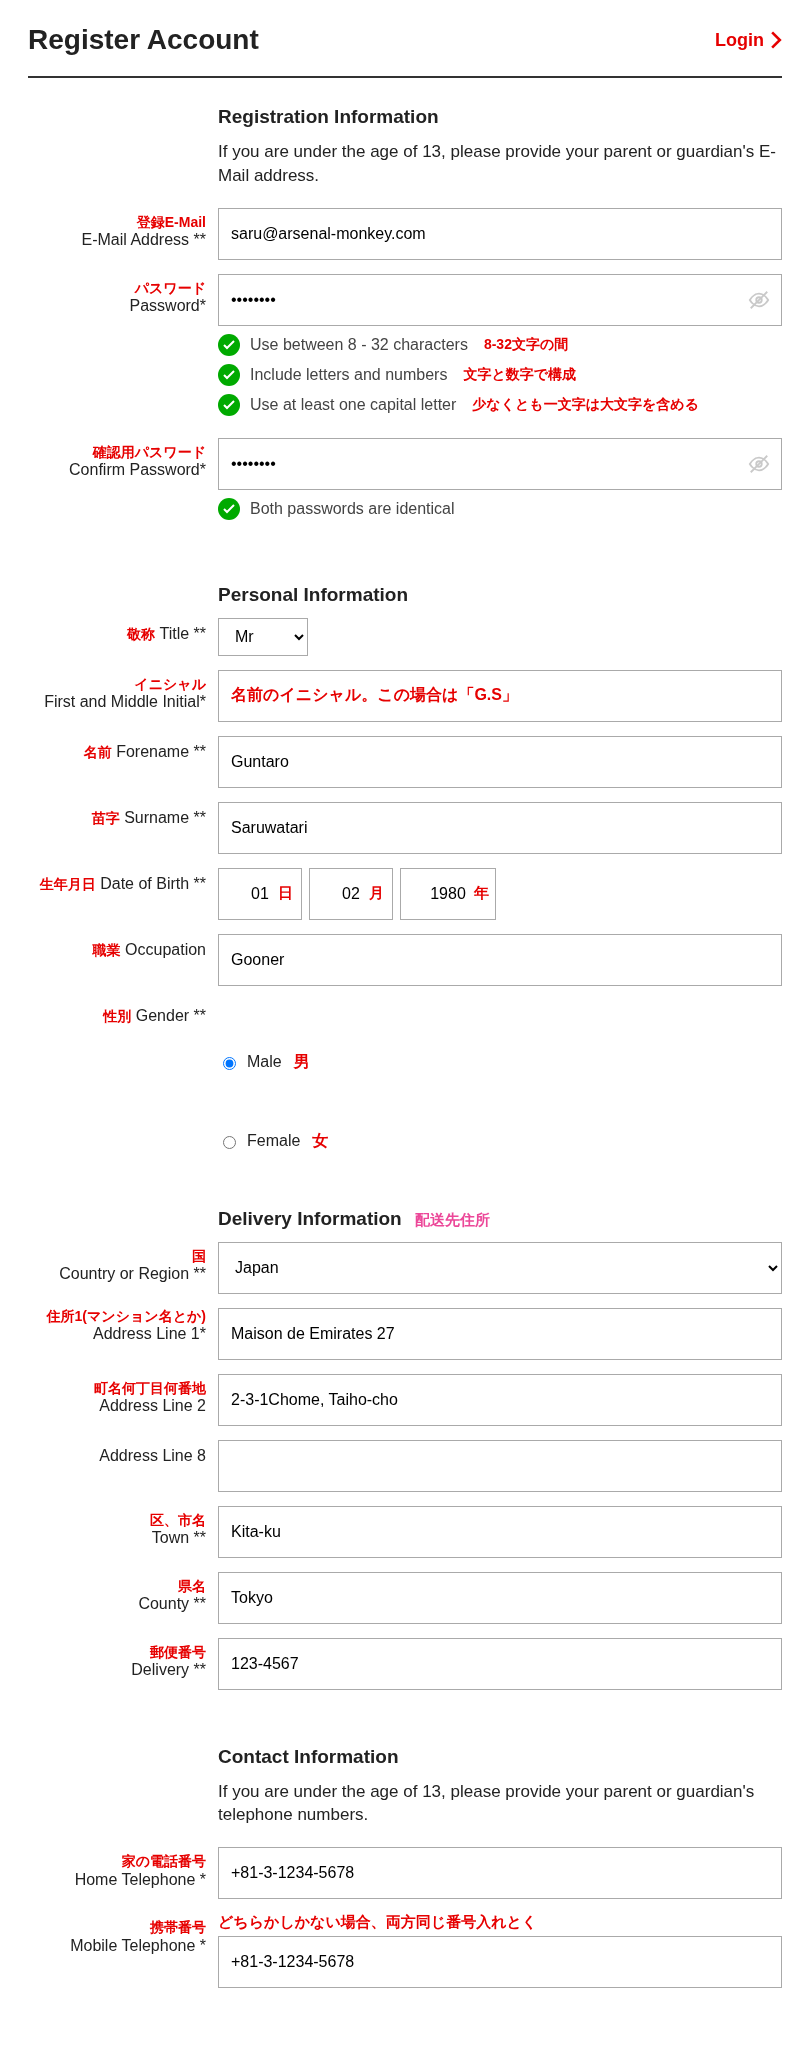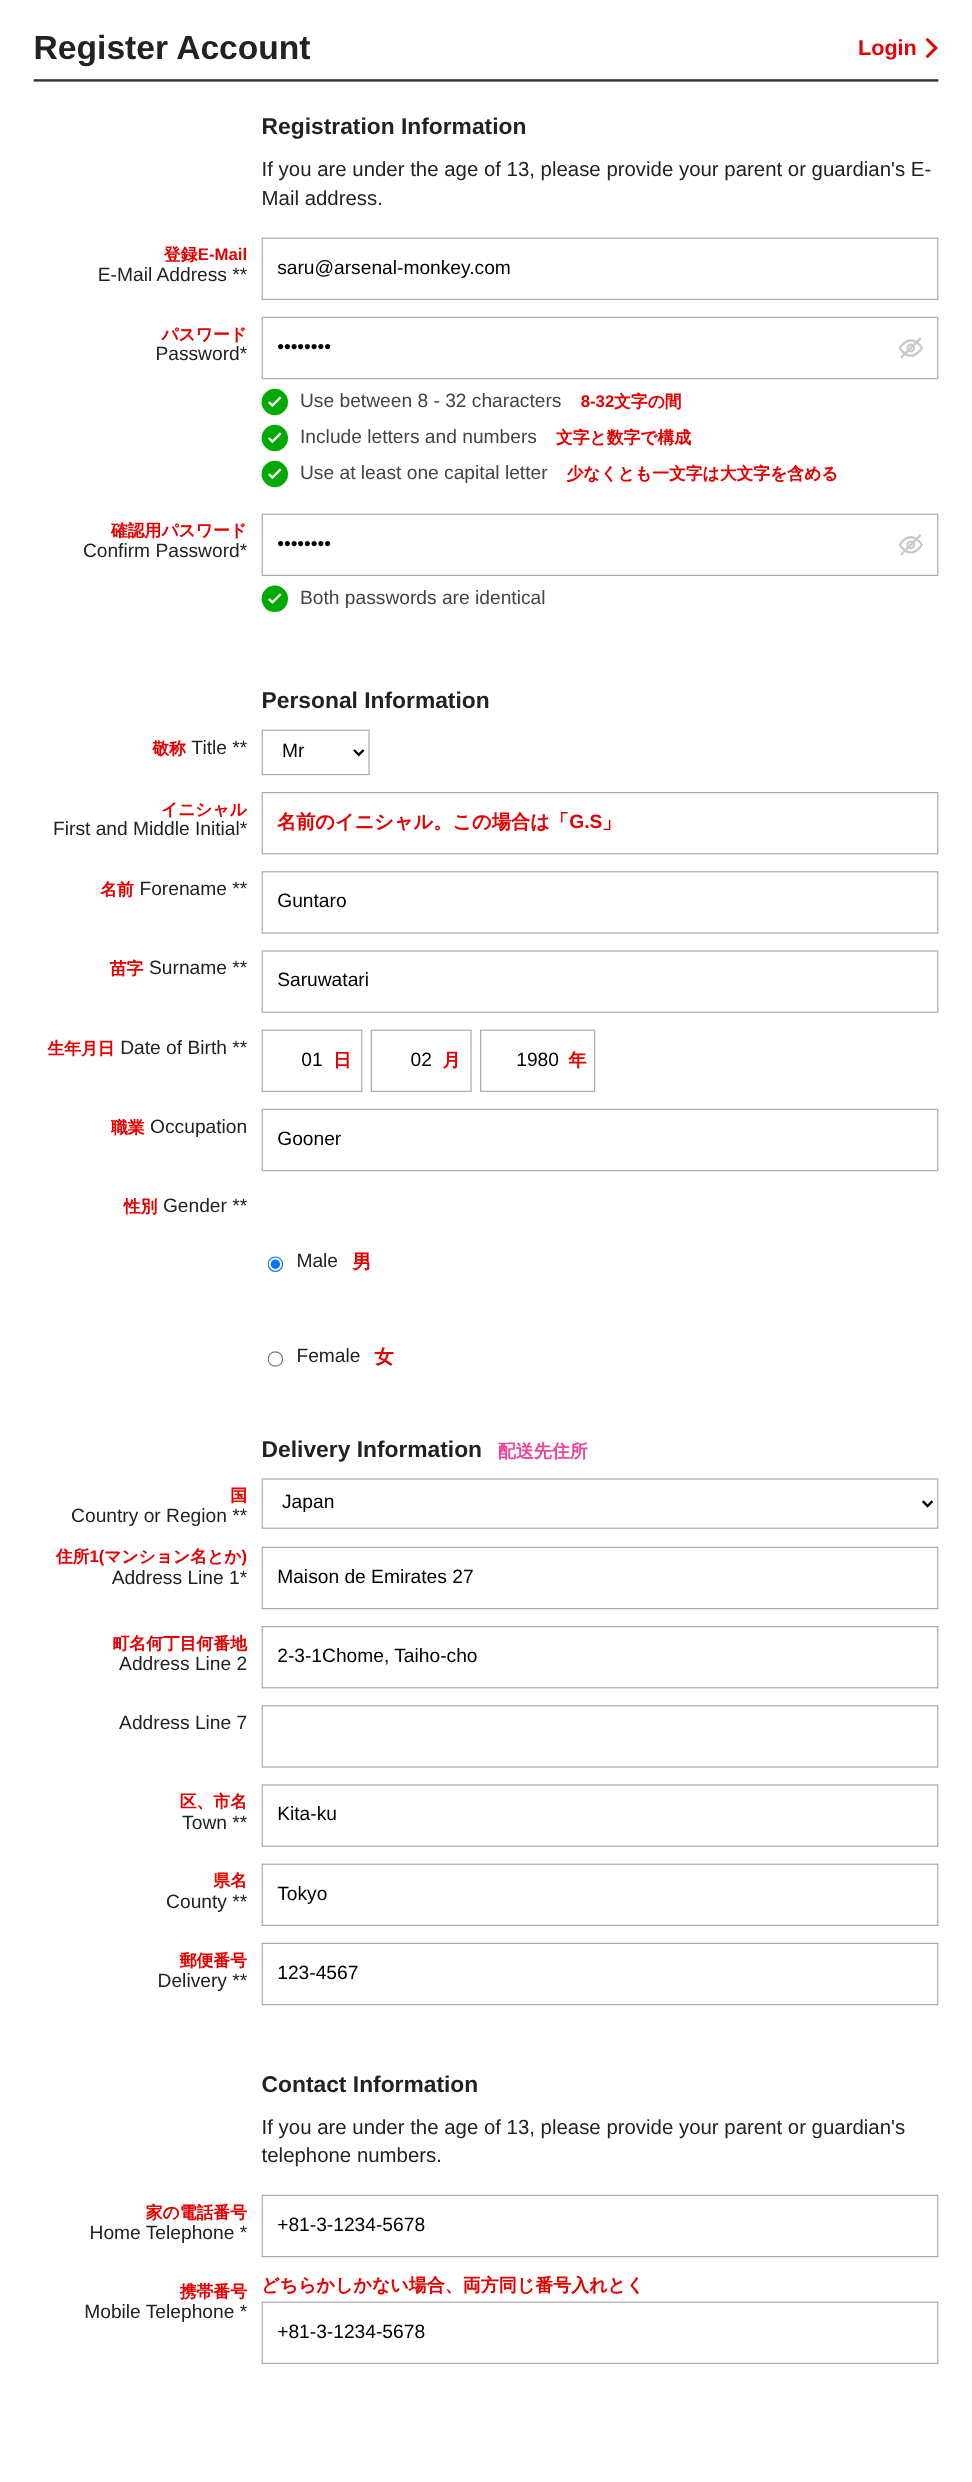--- a/index.html
+++ b/index.html
@@ -10,21 +10,21 @@
     background: #fff;
     color: #222;
     width: 810px;
   }
   .page { padding: 24px 28px; }
   .header {
     display: flex;
     justify-content: space-between;
     align-items: center;
     border-bottom: 2px solid #333;
-    padding-bottom: 10px;
+    padding-bottom: 20px;
     margin-bottom: 28px;
   }
   .header h1 {
     margin: 0;
     font-size: 28px;
     font-weight: 700;
     color: #222;
   }
   .login-link {
     color: #e60000;
@@ -330,21 +330,21 @@
       <span class="section-jp-inline">配送先住所</span>
     </div>
 
     <div class="row">
       <div class="label-col">
         <span class="jp-anno">国</span>
         <span class="en-label">Country or Region **</span>
       </div>
       <div class="input-col">
         <div class="sel-wrap">
-          <select class="sel" style="width:100%;height:42px"><option>Japan</option></select>
+          <select class="sel" style="width:100%;height:52px"><option>Japan</option></select>
         </div>
       </div>
     </div>
 
     <div class="row">
       <div class="label-col" style="padding-top:0">
         <span class="jp-anno">住所1(マンション名とか)</span>
         <span class="en-label">Address Line 1*</span>
       </div>
       <div class="input-col">
@@ -357,21 +357,21 @@
         <span class="jp-anno">町名何丁目何番地</span>
         <span class="en-label">Address Line 2</span>
       </div>
       <div class="input-col">
         <input class="text-input" value="2-3-1Chome, Taiho-cho" style="">
       </div>
     </div>
 
     <div class="row">
       <div class="label-col">
-        <span class="en-label">Address Line 7</span>
+        <span class="en-label">Address Line 8</span>
       </div>
       <div class="input-col">
         <input class="text-input" value="" style="">
       </div>
     </div>
 
     <div class="row">
       <div class="label-col">
         <span class="jp-anno">区、市名</span>
         <span class="en-label">Town **</span>

